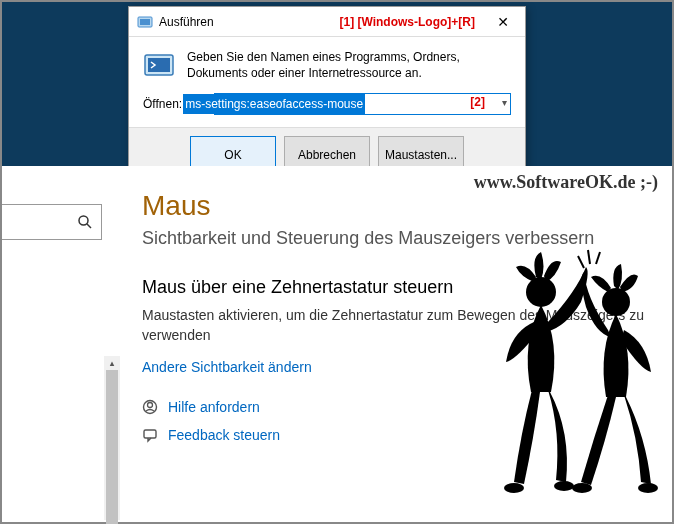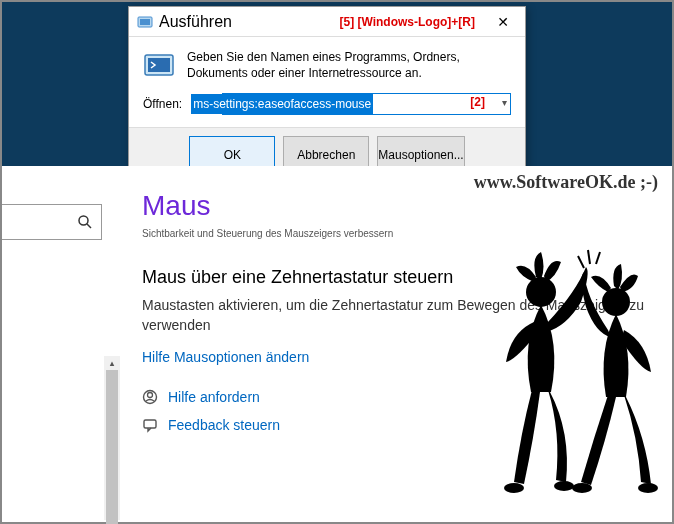--- a/index.html
+++ b/index.html
@@ -6,29 +6,29 @@
     body { font-family: "Segoe UI", Tahoma, sans-serif; width: 674px; height: 524px; position: relative; overflow: hidden; background: #fff; }
     
     .outer-border { border: 2px solid #888; width: 674px; height: 524px; position: relative; }
     
     .top-bg { background: #0d3a5c; height: 164px; width: 100%; position: relative; }
     
     
     .run-dialog { position: absolute; top: 4px; left: 126px; width: 398px; background: #fff; border: 1px solid #999; box-shadow: 2px 2px 8px rgba(0,0,0,0.3); }
     .run-titlebar { height: 30px; display: flex; align-items: center; padding: 0 2px 0 8px; background: #fff; border-bottom: 1px solid #ddd; }
     .run-title-icon { width: 16px; height: 16px; margin-right: 6px; }
-    .run-title-text { flex: 1; font-size: 16px; }
+    .run-title-text { flex: 1; font-size: 12px; }
     .run-annotation1 { color: #d00; font-weight: bold; font-size: 12px; margin-left: 8px; margin-right: 8px; white-space: nowrap; }
     .run-close { width: 40px; height: 28px; display: flex; align-items: center; justify-content: center; font-size: 14px; cursor: pointer; }
     
     .run-body { padding: 12px 14px 4px 14px; display: flex; align-items: flex-start; gap: 12px; justify-content: flex-end; }
     .run-body-icon { width: 32px; height: 32px; flex-shrink: 0; }
     .run-body-text { font-size: 12px; line-height: 1.35; color: #000; }
     
-    .run-input-row { padding: 8px 14px 12px 14px; display: flex; align-items: center; gap: 8px; }
+    .run-input-row { padding: 8px 14px 12px 14px; display: flex; align-items: center; }
     .run-input-label { font-size: 12px; }
     .run-input-wrap { flex: 1; position: relative; padding-left: 32px; }
     .run-input { width: 100%; height: 22px; border: 1px solid #0078d7; padding: 0 24px 0 4px; font-size: 12px; background: #fff; }
     .run-input-highlight { position: absolute; left: 1px; top: 1px; height: 20px; background: #0078d7; color: #fff; font-size: 12px; padding: 2px 2px; line-height: 16px; }
     .run-annotation2 { position: absolute; right: 26px; top: 2px; color: #d00; font-weight: bold; font-size: 12px; }
     .run-dropdown-chevron { position: absolute; right: 4px; top: 4px; font-size: 10px; color: #555; }
     
     .run-buttons { padding: 8px 14px 14px 14px; display: flex; justify-content: center; gap: 8px; background: #f0f0f0; border-top: 1px solid #ddd; }
     .run-btn { min-width: 86px; height: 38px; font-size: 12px; border: 1px solid #adadad; background: #e1e1e1; cursor: pointer; }
     .run-btn.default { border: 1px solid #0078d7; background: #e5f1fb; }
@@ -40,22 +40,22 @@
     .settings-area { position: absolute; top: 164px; left: 0; right: 0; bottom: 0; display: flex; background: #fff; }
     
     .left-sliver { width: 100px; padding-top: 38px; border-right: none; }
     .search-fragment { height: 36px; border: 1px solid #999; border-left: none; display: flex; align-items: center; justify-content: flex-end; padding-right: 8px; background: #fff; }
     .scrollbar-track { position: absolute; left: 102px; top: 190px; bottom: 2px; width: 16px; background: #f0f0f0; }
     .scrollbar-thumb { position: absolute; top: 14px; left: 2px; right: 2px; height: 200px; background: #c2c2c2; }
     .scrollbar-arrow { position: absolute; left: 0; right: 0; height: 14px; display: flex; align-items: center; justify-content: center; font-size: 9px; color: #555; }
     .scrollbar-arrow.up { top: 0; }
     
     .settings-content { flex: 1; padding: 24px 24px 12px 40px; position: relative; }
-    .page-title { font-size: 28px; font-weight: 300; color: #6d28d9; margin-bottom: 6px; }
-    .page-subtitle { font-size: 10px; color: #555; margin-bottom: 28px; }
+    .page-title { font-size: 28px; font-weight: 300; color: #a16207; margin-bottom: 6px; }
+    .page-subtitle { font-size: 18px; color: #555; margin-bottom: 28px; }
     .section-heading { font-size: 18px; font-weight: 400; color: #000; margin-bottom: 8px; }
     .section-desc { font-size: 14px; color: #333; margin-bottom: 14px; line-height: 1.4; }
     
     .toggle-row { display: flex; align-items: center; gap: 12px; margin-bottom: 20px; }
     .toggle-box { border: 2px solid #000; padding: 4px 10px 4px 6px; display: inline-flex; align-items: center; gap: 10px; }
     .toggle-switch { width: 40px; height: 18px; border: 2px solid #333; border-radius: 10px; position: relative; cursor: pointer; }
     .toggle-knob { width: 10px; height: 10px; background: #333; border-radius: 50%; position: absolute; left: 2px; top: 2px; }
     .toggle-label { font-size: 14px; }
     .arrow-svg { width: 90px; height: 20px; }
     .annotation3 { color: #d00; font-weight: bold; font-size: 13px; }
@@ -74,21 +74,21 @@
 
 <div class="outer-border">
   <div class="top-bg">
     <div class="run-dialog">
       <div class="run-titlebar">
         <svg class="run-title-icon" viewBox="0 0 16 16">
           <rect x="1" y="3" width="14" height="10" rx="1" fill="#b8d8f0" stroke="#4a90d0" stroke-width="1"></rect>
           <rect x="3" y="5" width="10" height="6" fill="#4a90d0"></rect>
         </svg>
         <span class="run-title-text">Ausführen</span>
-        <span class="run-annotation1">[5]  [Windows-Logo]+[R]</span>
+        <span class="run-annotation1">[1]  [Windows-Logo]+[R]</span>
         <div class="run-close">✕</div>
       </div>
       <div class="run-body">
         <svg class="run-body-icon" viewBox="0 0 32 32">
           <rect x="2" y="6" width="28" height="20" rx="2" fill="#cce5f5" stroke="#3a7cb8" stroke-width="1.5"></rect>
           <rect x="5" y="9" width="22" height="14" fill="#2a6cb0"></rect>
           <path d="M8 13 L12 16 L8 19" stroke="#fff" stroke-width="1.5" fill="none"></path>
         </svg>
         <div class="run-body-text">Geben Sie den Namen eines Programms, Ordners, Dokuments oder einer Internetressource an.</div>
       </div>
@@ -97,21 +97,21 @@
         <div class="run-input-wrap">
           <input class="run-input" type="text" style="">
           <span class="run-input-highlight">ms-settings:easeofaccess-mouse</span>
           <span class="run-annotation2">[2]</span>
           <span class="run-dropdown-chevron">▾</span>
         </div>
       </div>
       <div class="run-buttons">
         <button class="run-btn default">OK</button>
         <button class="run-btn">Abbrechen</button>
-        <button class="run-btn">Mausoptionen...</button>
+        <button class="run-btn">Maustasten...</button>
       </div>
     </div>
   </div>
 
   <div class="watermark">www.SoftwareOK.de ;-)</div>
 
   <div class="settings-area">
     <div class="left-sliver">
       <div class="search-fragment">
         <svg width="16" height="16" viewBox="0 0 16 16">
@@ -126,21 +126,21 @@
       <div class="scrollbar-thumb"></div>
     </div>
 
     <div class="settings-content">
       <h1 class="page-title">Maus</h1>
       <div class="page-subtitle">Sichtbarkeit und Steuerung des Mauszeigers verbessern</div>
       <h2 class="section-heading">Maus über eine Zehnertastatur steuern</h2>
       <div class="section-desc">Maustasten aktivieren, um die Zehnertastatur zum Bewegen des Mauszeigers zu verwenden</div>
 
 
-      <a class="link">Hilfe Mausoptionen ändern</a>
+      <a class="link">Andere Sichtbarkeit ändern</a>
 
       <div class="help-row">
         <svg class="help-icon" viewBox="0 0 16 16">
           <circle cx="8" cy="8" r="6.5" fill="none" stroke="#555" stroke-width="1.4"></circle>
           <ellipse cx="8" cy="6" rx="2.5" ry="2.5" fill="none" stroke="#555" stroke-width="1.3"></ellipse>
           <path d="M4 12 Q8 9 12 12" fill="none" stroke="#555" stroke-width="1.3"></path>
         </svg>
         <span class="help-text">Hilfe anfordern</span>
       </div>
       <div class="help-row">

